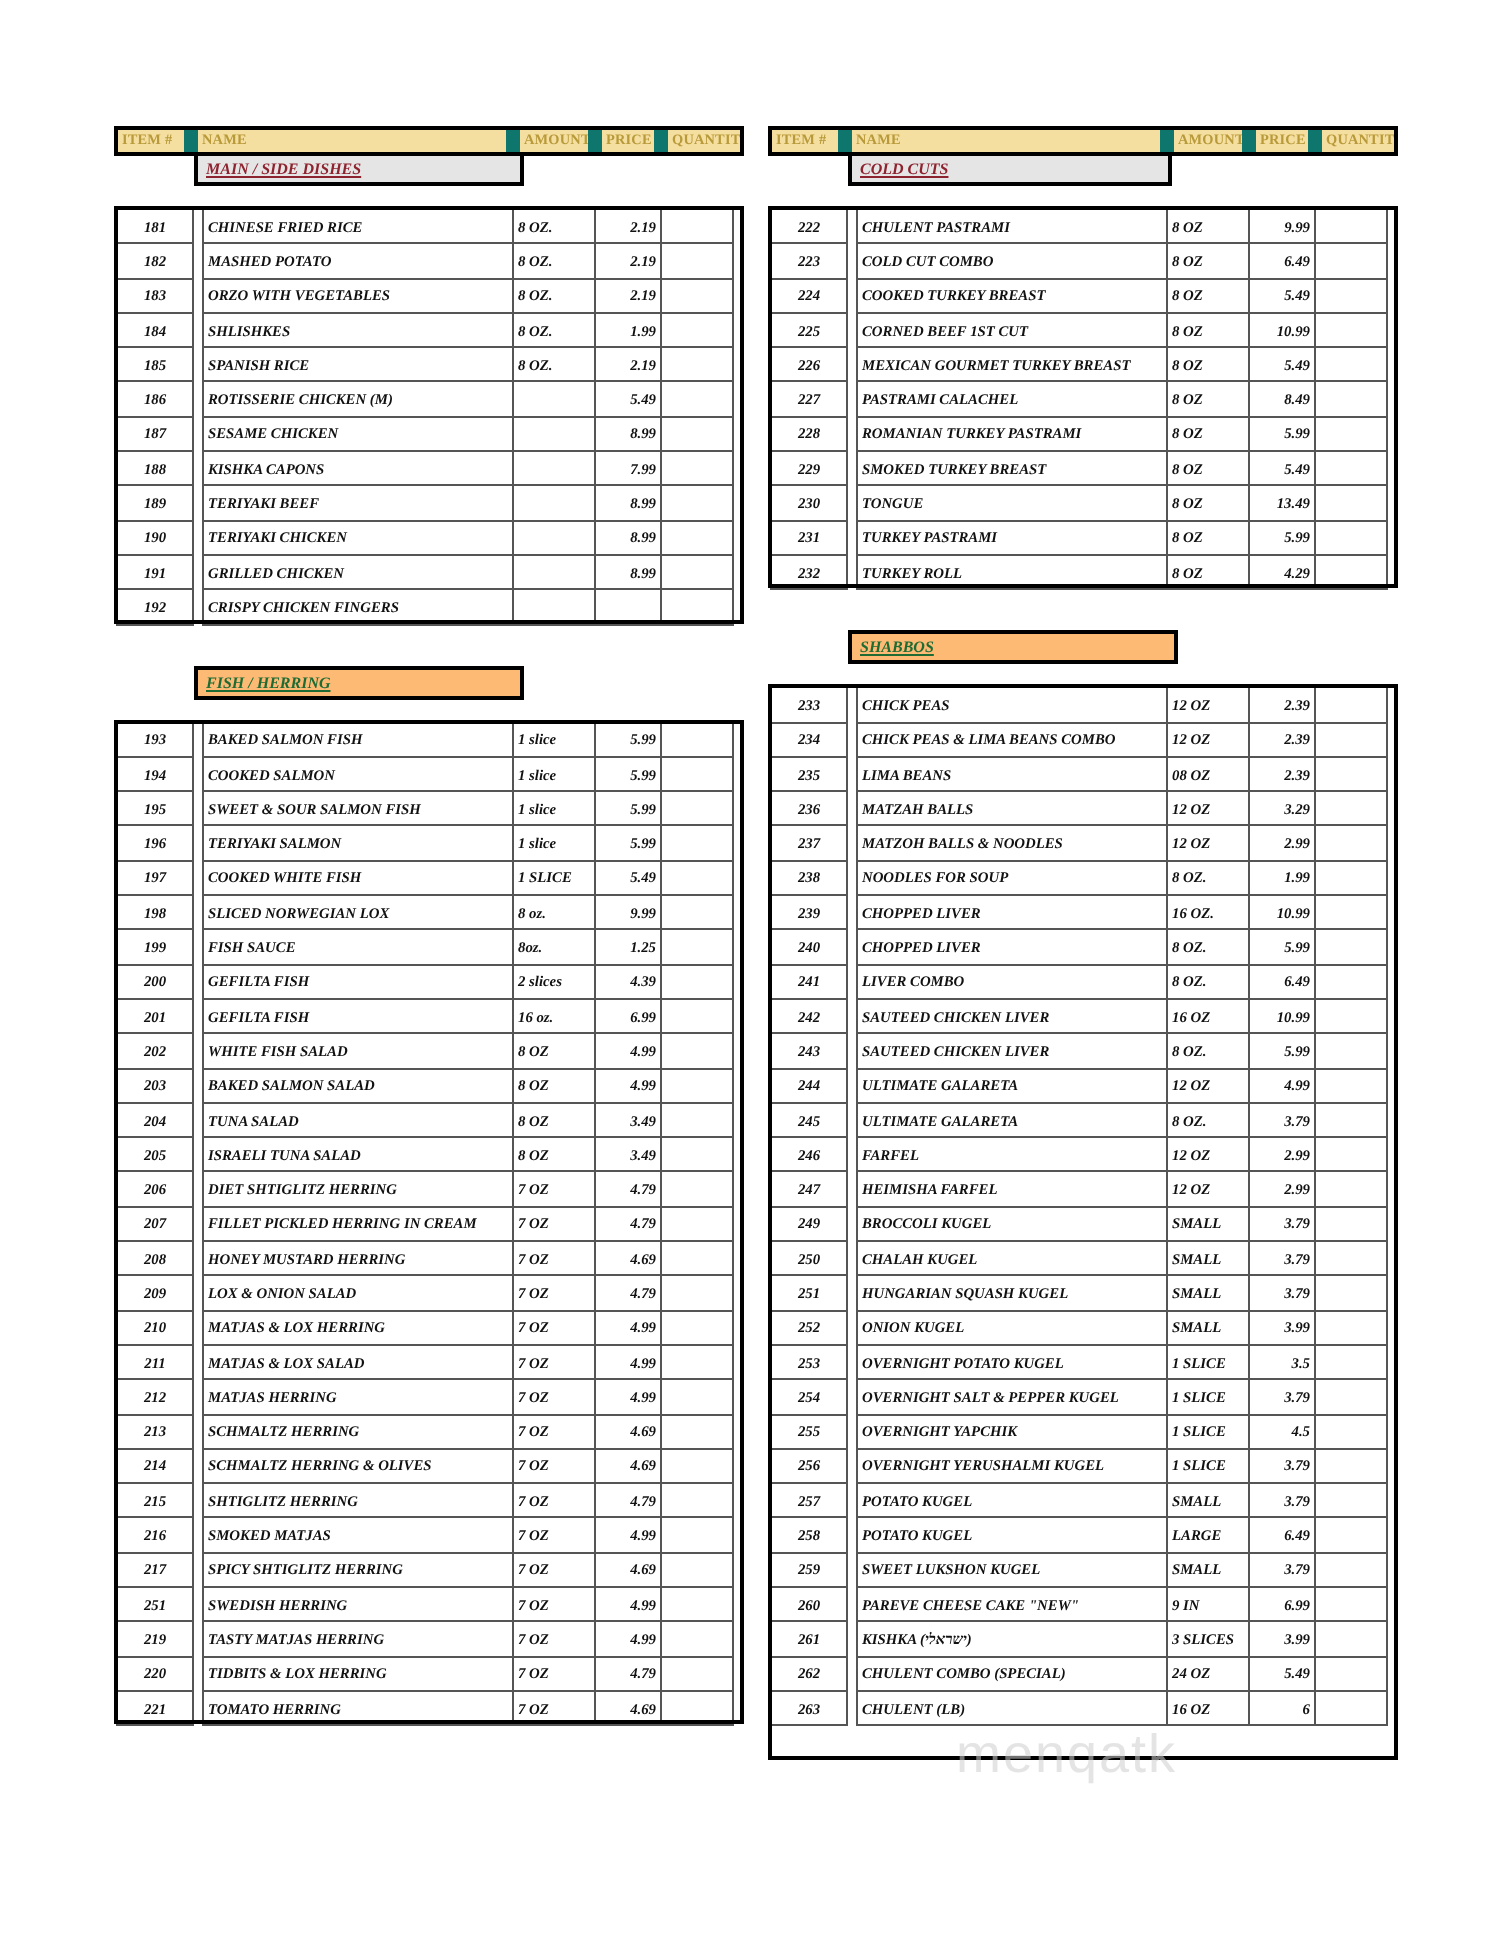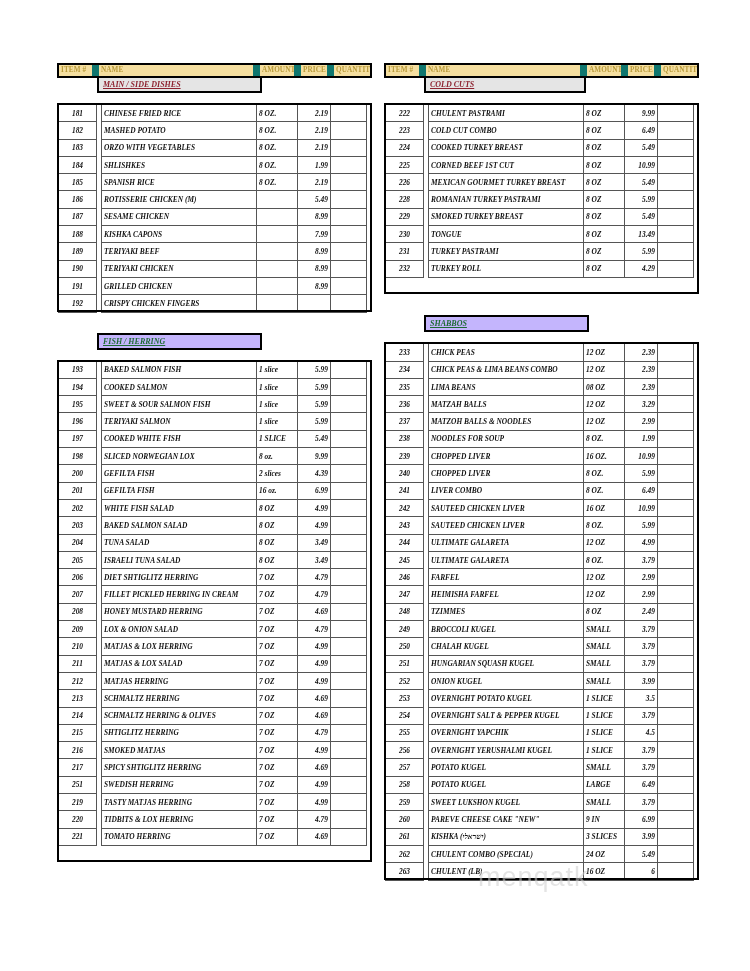--- a/index.html
+++ b/index.html
@@ -87,21 +87,21 @@
     font-size: 8px;
     font-weight: bold;
     font-style: italic;
     text-decoration: underline;
     padding-left: 4px;
     z-index: 2;
     white-space: nowrap;
     overflow: hidden;
   }
   .sect-pink  { background: #e5e5e5; color: #8e2330; }
-  .sect-green { background: #c4b5fd; color: #1e6b33; }
+  .sect-green { background: #fdba74; color: #1e6b33; }
 
   
   .tbl {
     position: absolute;
     border-collapse: collapse;
     table-layout: fixed;
     border-spacing: 0;
     font-size: 7.4px;
     font-weight: bold;
     color: #111;
@@ -294,20 +294,28 @@
             </tr>
             <tr>
               <td class="c-item">198</td>
               <td class="c-gap"></td>
               <td class="c-name">SLICED NORWEGIAN LOX</td>
               <td class="c-amt">8 oz.</td>
               <td class="c-price">9.99</td>
               <td class="c-qty"></td>
             </tr>
             <tr>
+              <td class="c-item">199</td>
+              <td class="c-gap"></td>
+              <td class="c-name">FISH SAUCE</td>
+              <td class="c-amt">8oz.</td>
+              <td class="c-price">1.25</td>
+              <td class="c-qty"></td>
+            </tr>
+            <tr>
               <td class="c-item">200</td>
               <td class="c-gap"></td>
               <td class="c-name">GEFILTA FISH</td>
               <td class="c-amt">2 slices</td>
               <td class="c-price">4.39</td>
               <td class="c-qty"></td>
             </tr>
             <tr>
               <td class="c-item">201</td>
               <td class="c-gap"></td>
@@ -528,20 +536,28 @@
             </tr>
             <tr>
               <td class="c-item">226</td>
               <td class="c-gap"></td>
               <td class="c-name">MEXICAN GOURMET TURKEY BREAST</td>
               <td class="c-amt">8 OZ</td>
               <td class="c-price">5.49</td>
               <td class="c-qty"></td>
             </tr>
             <tr>
+              <td class="c-item">227</td>
+              <td class="c-gap"></td>
+              <td class="c-name">PASTRAMI CALACHEL</td>
+              <td class="c-amt">8 OZ</td>
+              <td class="c-price">8.49</td>
+              <td class="c-qty"></td>
+            </tr>
+            <tr>
               <td class="c-item">228</td>
               <td class="c-gap"></td>
               <td class="c-name">ROMANIAN TURKEY PASTRAMI</td>
               <td class="c-amt">8 OZ</td>
               <td class="c-price">5.99</td>
               <td class="c-qty"></td>
             </tr>
             <tr>
               <td class="c-item">229</td>
               <td class="c-gap"></td>
@@ -694,28 +710,20 @@
             </tr>
             <tr>
               <td class="c-item">247</td>
               <td class="c-gap"></td>
               <td class="c-name">HEIMISHA FARFEL</td>
               <td class="c-amt">12 OZ</td>
               <td class="c-price">2.99</td>
               <td class="c-qty"></td>
             </tr>
             <tr>
-              <td class="c-item">248</td>
-              <td class="c-gap"></td>
-              <td class="c-name">TZIMMES</td>
-              <td class="c-amt">8 OZ</td>
-              <td class="c-price">2.49</td>
-              <td class="c-qty"></td>
-            </tr>
-            <tr>
               <td class="c-item">249</td>
               <td class="c-gap"></td>
               <td class="c-name">BROCCOLI KUGEL</td>
               <td class="c-amt">SMALL</td>
               <td class="c-price">3.79</td>
               <td class="c-qty"></td>
             </tr>
             <tr>
               <td class="c-item">250</td>
               <td class="c-gap"></td>

